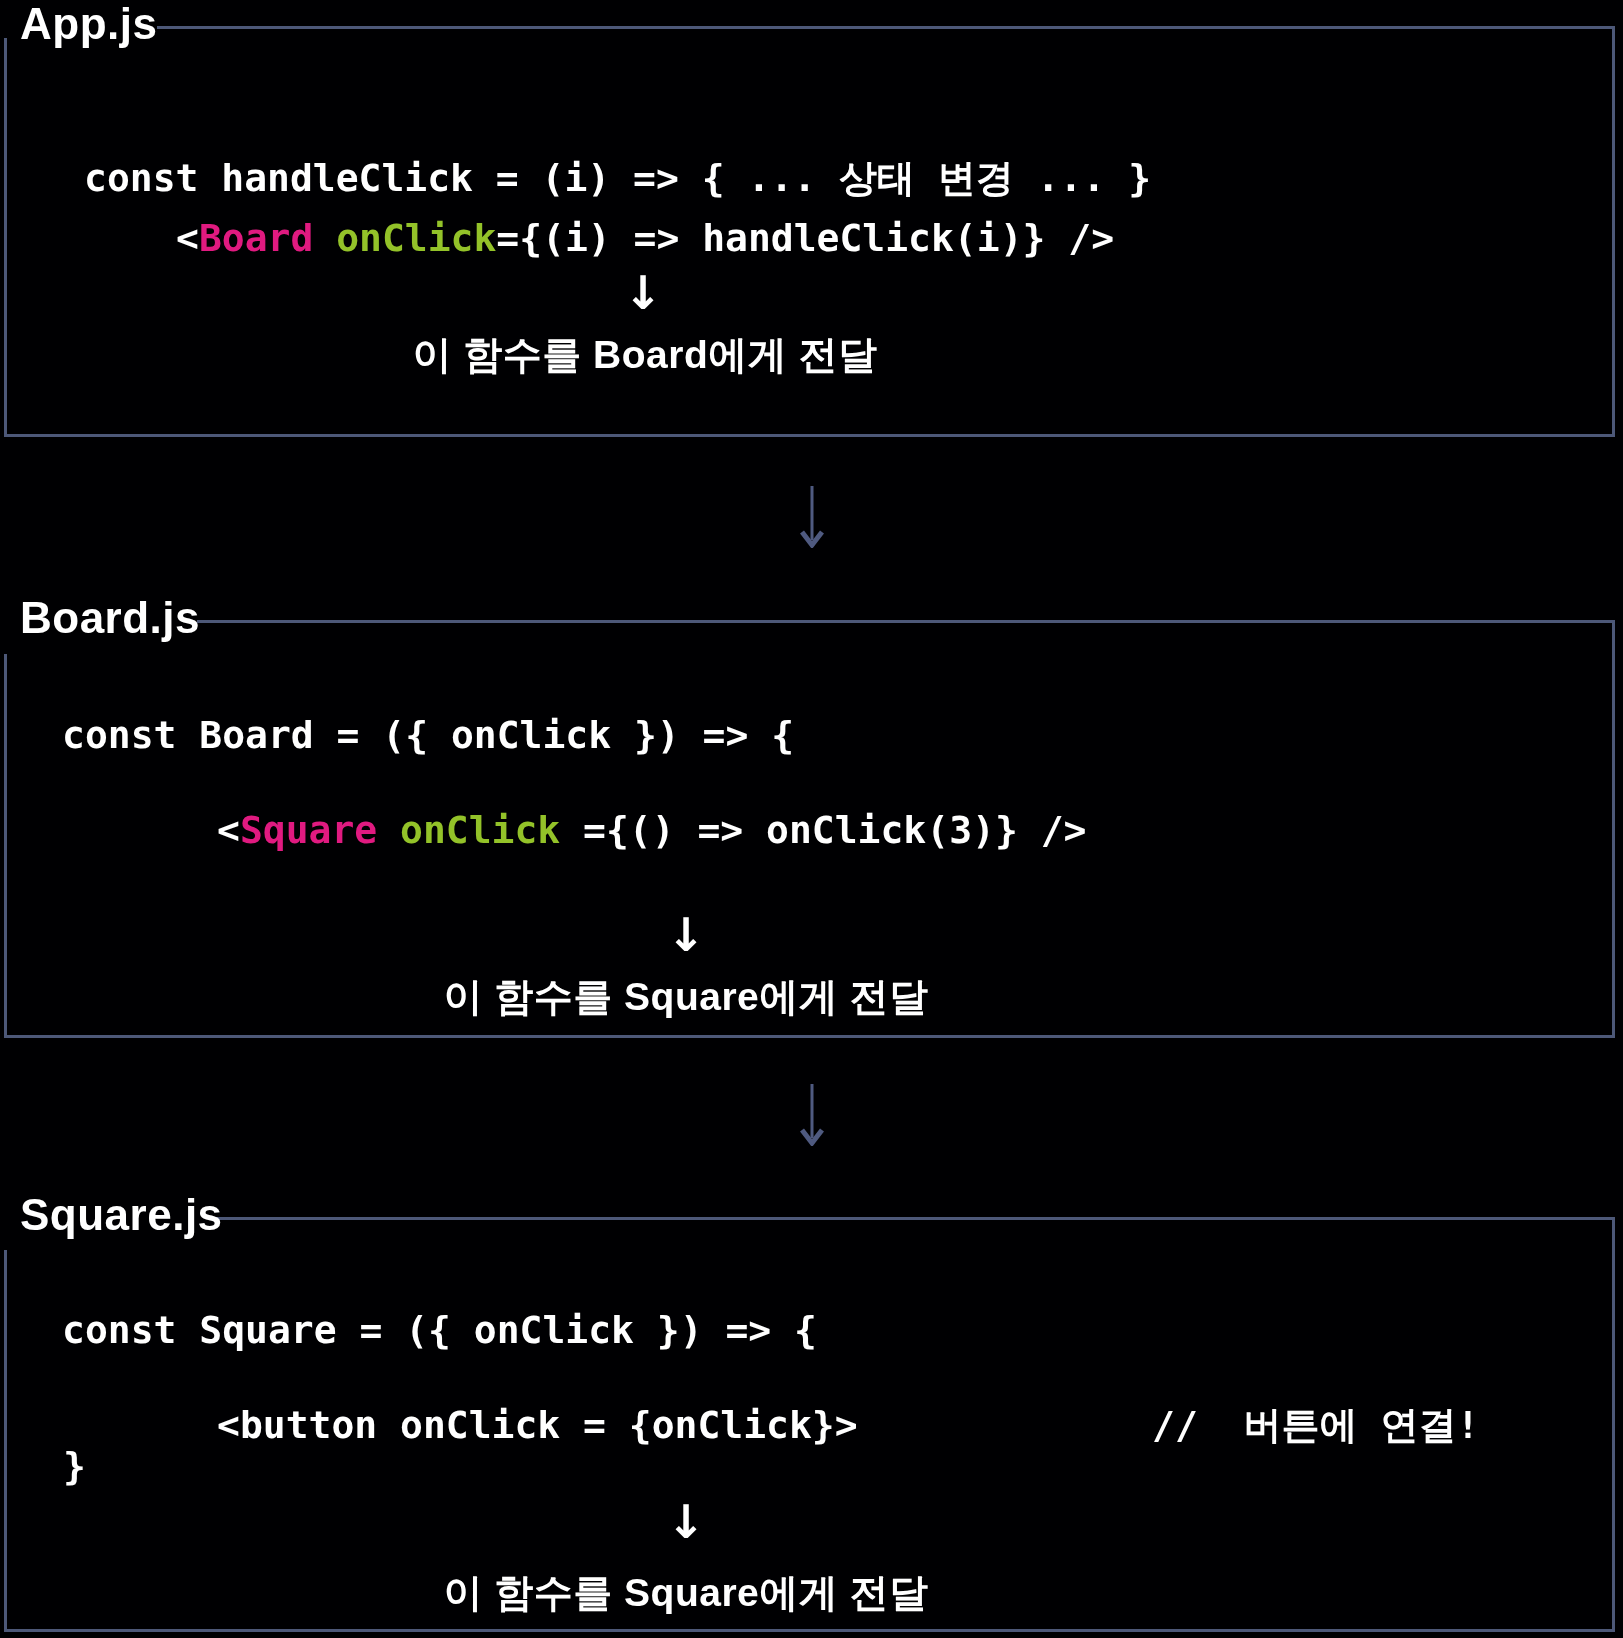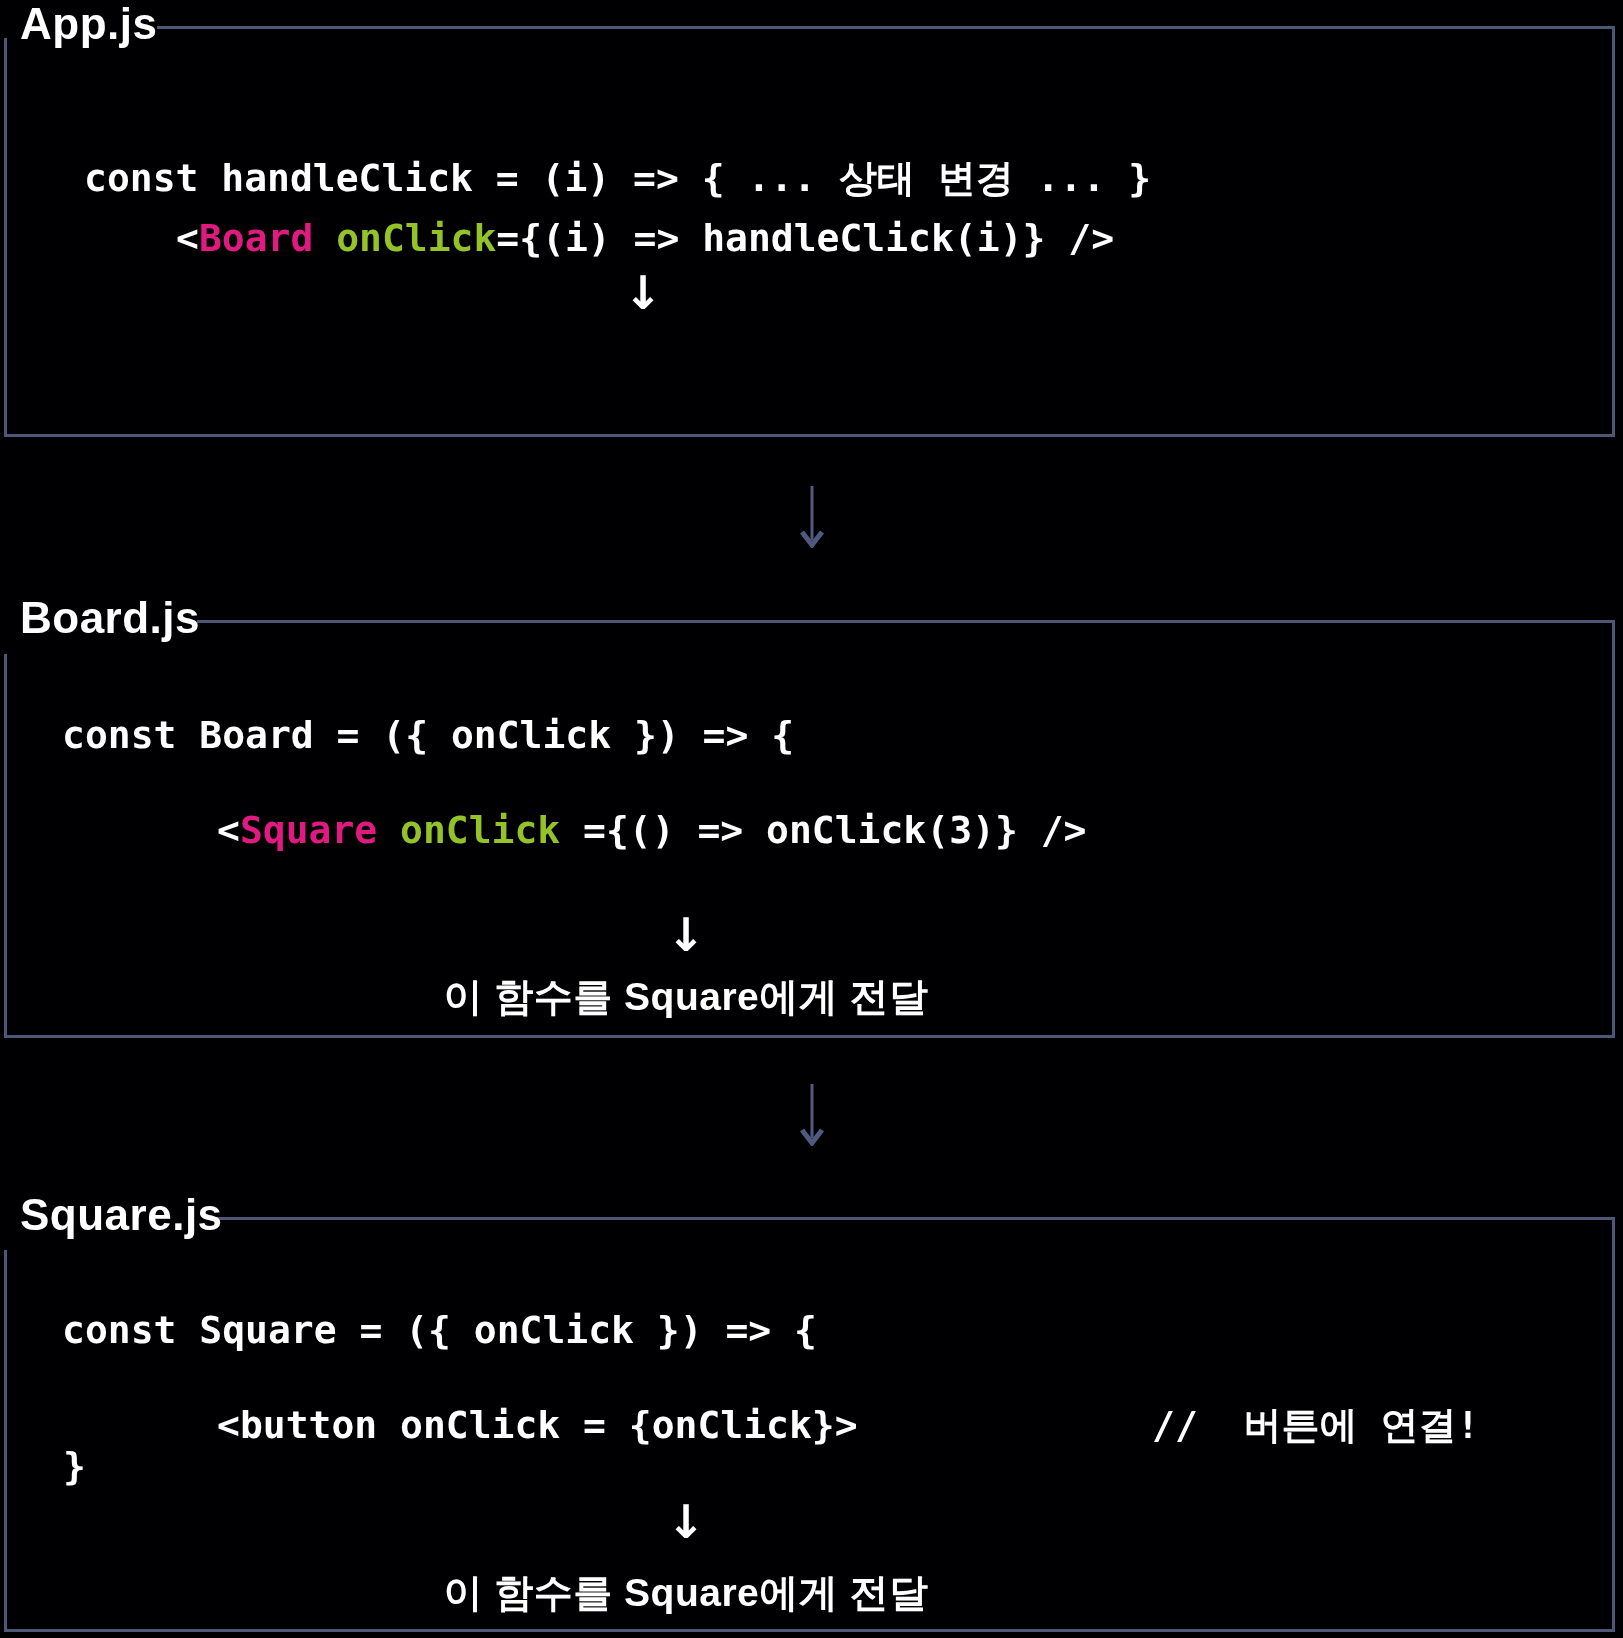--- a/index.html
+++ b/index.html
@@ -98,20 +98,21 @@
     <div class="seg right"></div>
     <div class="seg bottom"></div>
     <div class="seg left"></div>
     <h2 class="box-title">App.js</h2>
 
     <pre class="code line1">const handleClick = (i) =&gt; { ... 상태 변경 ... }</pre>
 
     <pre class="code line2"><span>&lt;</span><span class="tok-tag">Board</span><span class="tok-attr"> onClick</span><span>={(i) =&gt; handleClick(i)} /&gt;</span></pre>
 
     <div class="down-arrow">↓</div>
+    <div class="caption">이 함수를 Board에게 전달</div>
   </section>
 
   <div class="flow-arrow flow-arrow-1">
     <svg width="28" height="62" viewBox="0 0 28 62" aria-hidden="true">
       <line x1="14" y1="0" x2="14" y2="54" stroke="currentColor" stroke-width="3"></line>
       <polyline points="4,46 14,59 24,46" fill="none" stroke="currentColor" stroke-width="5"></polyline>
     </svg>
   </div>
 
   <section class="box box-board">

